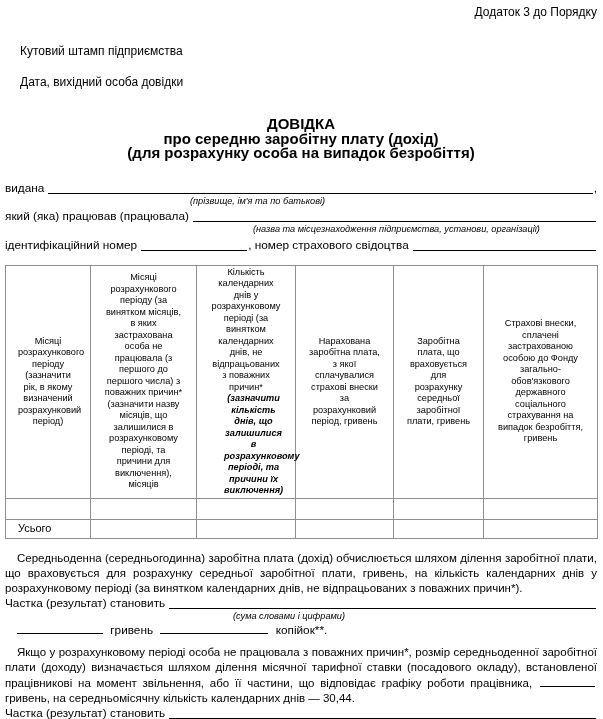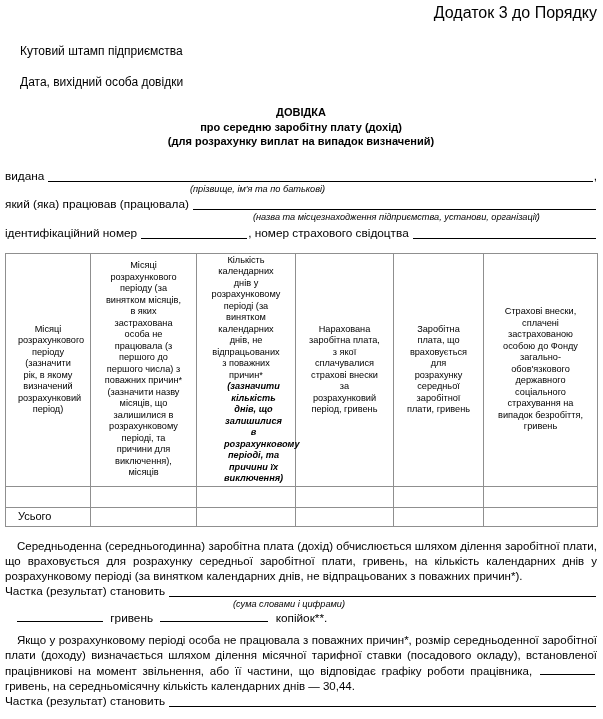--- a/index.html
+++ b/index.html
@@ -9,24 +9,24 @@
     height: 719px;
     box-sizing: border-box;
     padding: 6px 6px 0 5px;
     overflow: hidden;
     background: #ffffff;
     color: #000;
     font-family: "Liberation Sans", "DejaVu Sans", sans-serif;
     font-size: 11.8px;
     line-height: 15px;
   }
-  .annex { text-align: right; font-size: 16px; line-height: 13px; }
+  .annex { text-align: right; font-size: 12px; line-height: 13px; }
   .stamp { margin-top: 26px; margin-left: 15px; font-size: 12px; line-height: 13px; }
   .date  { margin-top: 18px; margin-left: 15px; font-size: 12px; line-height: 13px; }
-  .title { margin-top: 16px; text-align: center; font-weight: bold; font-size: 11px; line-height: 14.5px; }
+  .title { margin-top: 28px; text-align: center; font-weight: bold; font-size: 15px; line-height: 14.5px; }
 
   .fline { display: flex; align-items: flex-end; height: 15px; white-space: nowrap; }
   .fline .lbl { flex: 0 0 auto; }
   .fill { flex: 1 1 auto; border-bottom: 1px solid #000; margin: 0 1px 2px 4px; height: 1px; }
   .blank { display: inline-block; border-bottom: 1px solid #000; height: 11px; vertical-align: baseline; }
   .fline .blank { margin: 0 1px 2px 4px; height: 1px; }
   .w106 { width: 106px; }
   .mt-vydana { margin-top: 20px; }
   .mt2 { margin-top: 2px; }
   .mt3 { margin-top: 3px; }
@@ -80,21 +80,21 @@
 
 <div class="page">
 
   <div class="annex">Додаток 3 до Порядку</div>
   <div class="stamp">Кутовий штамп підприємства</div>
   <div class="date">Дата, вихідний особа довідки</div>
 
   <div class="title">
     <div>ДОВІДКА</div>
     <div>про середню заробітну плату (дохід)</div>
-    <div>(для розрахунку виплат на випадок визначений)</div>
+    <div>(для розрахунку особа на випадок безробіття)</div>
   </div>
 
   <div class="fline mt-vydana">
     <span class="lbl">видана</span>
     <span class="fill"></span>
     <span class="lbl">,</span>
   </div>
   <div class="note n1">(прізвище, ім'я та по батькові)</div>
 
   <div class="fline mt2">

